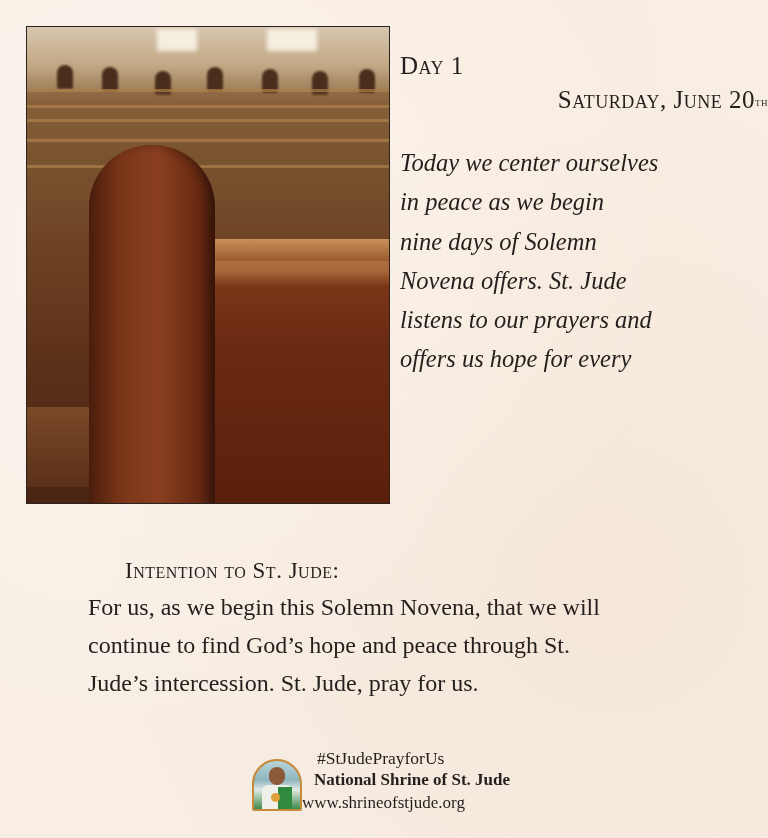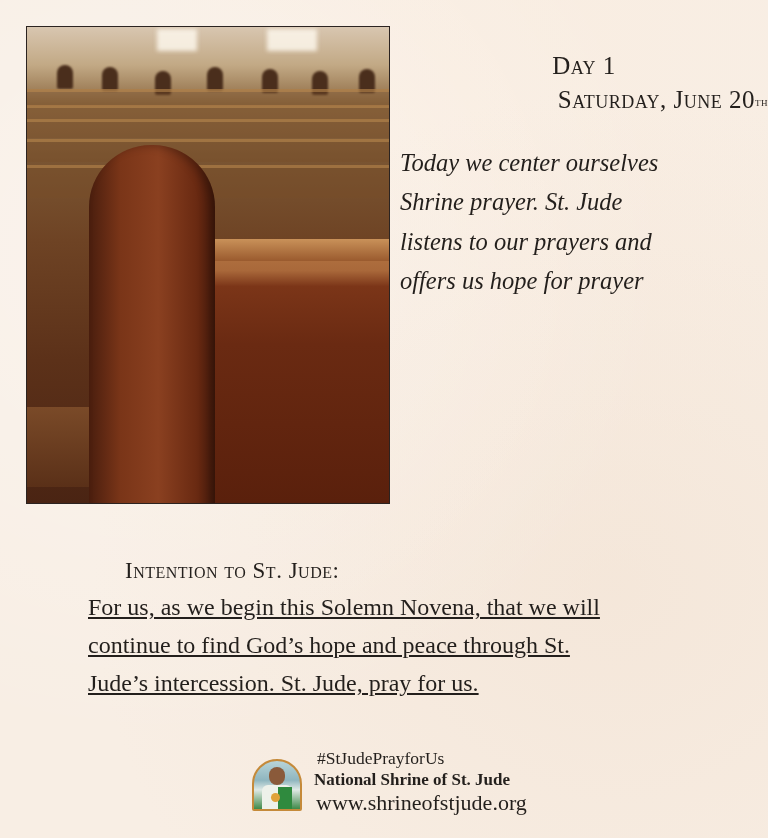--- a/index.html
+++ b/index.html
@@ -29,56 +29,56 @@
     box-shadow: inset -6px 0 10px rgba(0,0,0,0.3);
   }
   .photo .pew-back {
     position: absolute; left: 188px; top: 212px; right: 0; height: 264px;
     background: linear-gradient(180deg, #b67a45 0%, #a9683a 12%, #7b3518 18%, #6a2a12 40%, #5a200c 100%);
   }
   .photo .pew-rail { position: absolute; left: 188px; top: 212px; right: 0; height: 22px; background: linear-gradient(180deg, #c99159, #9a5a2e); }
   .photo .left-seat { position: absolute; left: 0; top: 380px; width: 62px; height: 80px; background: linear-gradient(180deg, #7a4a28, #5a3018); }
 
   .day-title {
-    position: absolute; left: 400px; width: 368px; top: 50px; text-align: center;
+    position: absolute; left: 400px; width: 368px; top: 50px; text-align: left;
     font-size: 25px; font-variant: small-caps; letter-spacing: 0.5px; line-height: 32px;
   }
   .date-title {
     position: absolute; left: 400px; width: 368px; top: 84px; text-align: right;
     font-size: 25px; font-variant: small-caps; letter-spacing: 0.5px; line-height: 32px;
   }
   .date-title sup { font-size: 13px; vertical-align: top; position: relative; top: 2px; }
   .reflection {
     position: absolute; left: 400px; width: 368px; top: 143px; text-align: left;
     font-style: italic; font-size: 24.5px; line-height: 39.3px;
   }
   .reflection div { white-space: nowrap; }
 
   .intention-heading {
     position: absolute; left: 88px; top: 558px; font-size: 23px; font-variant: small-caps; letter-spacing: 0.5px; margin-left: 37px;
   }
   .intention-body {
     position: absolute; left: 88px; top: 588px; width: 640px; font-size: 24px; line-height: 38px;
   }
-  .intention-body div { white-space: nowrap; text-decoration: underline; }
+  .intention-body div { white-space: nowrap; }
 
   .footer-icon {
     position: absolute; left: 252px; top: 759px; width: 50px; height: 52px;
     border-radius: 25px 25px 2px 2px; border: 2px solid #c58a3a; box-sizing: border-box;
     background: linear-gradient(180deg, #b8d4d8 0%, #8fb6bf 40%, #dfe9e5 60%, #3f8a4a 100%);
     overflow: hidden;
   }
   .footer-icon .face { position: absolute; left: 15px; top: 6px; width: 16px; height: 18px; border-radius: 8px; background: #8a5a3a; }
   .footer-icon .robe { position: absolute; left: 8px; top: 24px; width: 30px; height: 26px; background: #eef1ea; border-radius: 6px 6px 0 0; }
   .footer-icon .sash { position: absolute; left: 24px; top: 26px; width: 14px; height: 24px; background: #2f8a3e; }
   .footer-icon .medal { position: absolute; left: 17px; top: 32px; width: 9px; height: 9px; border-radius: 50%; background: #e0a23a; }
 
   .hashtag { position: absolute; left: 317px; top: 747px; font-size: 17.5px; line-height: 22px; }
   .shrine-name { position: absolute; left: 314px; top: 769px; font-size: 17px; font-weight: bold; line-height: 22px; }
-  .website { position: absolute; left: 316px; top: 792px; font-size: 22px; line-height: 22px; text-align: right; }
+  .website { position: absolute; left: 302px; top: 792px; font-size: 17px; line-height: 22px; text-align: right; }
 </style>
 </head>
 <body>
 
 <div class="photo">
   <div class="window" style="left:130px;width:40px;"></div>
   <div class="window" style="left:240px;width:50px;"></div>
   <div class="head" style="left:30px;top:38px;"></div>
   <div class="head" style="left:75px;top:40px;"></div>
   <div class="head" style="left:128px;top:44px;"></div>
@@ -95,23 +95,25 @@
   <div class="pew-back"></div>
   <div class="pew-rail"></div>
   <div class="end-post"></div>
 </div>
 
 <div class="day-title">Day 1</div>
 <div class="date-title"><span>Saturday, June 20</span><sup>th</sup></div>
 
 <div class="reflection">
   <div>Today we center ourselves</div>
-  <div>Shrine prayer. St. Jude</div>
+  <div>in peace as we begin</div>
+  <div>nine days of Solemn</div>
+  <div>Novena offers. St. Jude</div>
   <div>listens to our prayers and</div>
-  <div>offers us hope for prayer</div>
+  <div>offers us hope for every</div>
 </div>
 
 <div class="intention-heading">Intention to St. Jude:</div>
 <div class="intention-body">
   <div>For us, as we begin this Solemn Novena, that we will</div>
   <div>continue to find God’s hope and peace through St.</div>
   <div>Jude’s intercession. St. Jude, pray for us.</div>
 </div>
 
 <div class="footer-icon">

